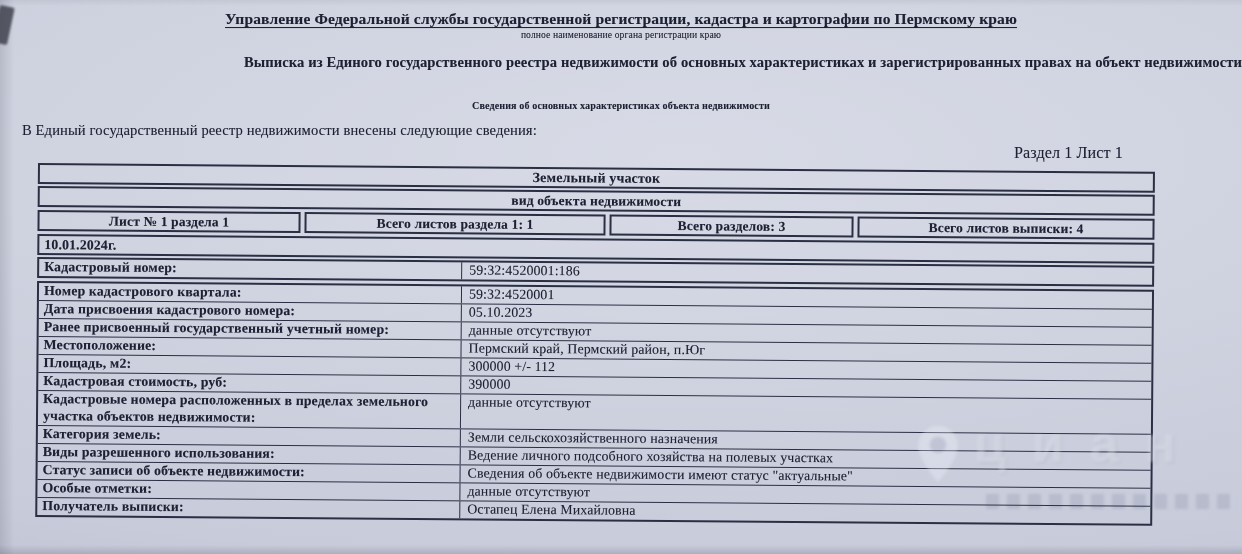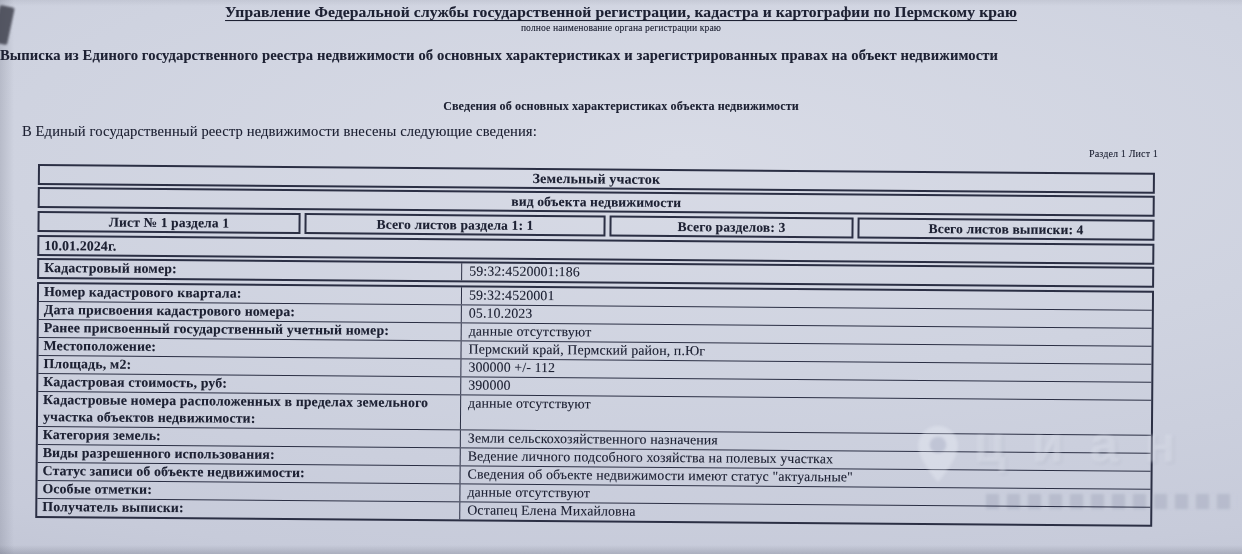--- a/index.html
+++ b/index.html
@@ -13,29 +13,29 @@
   .photo{position:absolute;inset:0;}
   .photo::before{
     content:'';position:absolute;inset:0;pointer-events:none;
     background:
       linear-gradient(90deg, rgba(60,64,80,.16), rgba(60,64,80,0) 14px),
       linear-gradient(0deg, rgba(60,64,80,.20), rgba(60,64,80,0) 9px),
       linear-gradient(180deg, rgba(60,64,80,.08), rgba(60,64,80,0) 6px);
   }
   .edge-mark{position:absolute;left:-4px;top:6px;width:15px;height:38px;background:#41434f;
     transform:rotate(12deg);filter:blur(1.1px);border-radius:2px;opacity:.85;}
-  .doc{position:absolute;inset:0;padding-top:2px;
+  .doc{position:absolute;inset:0;padding-top:9px;
     text-shadow:0.2px 0.2px 0.5px rgba(28,32,50,.35);letter-spacing:.15px;}
   .authority{text-align:center;font-weight:bold;font-size:15.5px;line-height:19px;
     text-decoration:underline;text-underline-offset:3px;}
   .authority-cap{text-align:center;font-size:9.5px;line-height:12px;margin-top:1px;}
-  .doc-title{text-align:left;font-weight:bold;font-size:14.5px;line-height:18px;margin-top:12px;}
-  .section-title{text-align:center;font-weight:bold;font-size:12px;line-height:17px;margin-top:34px;}
+  .doc-title{text-align:right;font-weight:bold;font-size:14.5px;line-height:18px;margin-top:12px;margin-left:28px;}
+  .section-title{text-align:center;font-weight:bold;font-size:10px;line-height:17px;margin-top:26px;}
   .intro{font-size:14.5px;line-height:18px;margin:7px 0 0 22px;}
-  .razdel{font-size:10px;line-height:17px;text-align:right;margin:5px 84px 2px 0;}
+  .razdel{font-size:16px;line-height:17px;text-align:right;margin:5px 119px 2px 0;}
 
   .tbl{margin-left:38px;width:1117px;transform:rotate(0.45deg);transform-origin:0 0;}
   .box{border:2px solid #2b2f44;box-sizing:border-box;}
   .hdr{height:21px;line-height:17px;text-align:center;font-weight:bold;font-size:14px;}
   .hdr2{height:21px;line-height:17px;text-align:center;font-weight:bold;font-size:13.5px;margin-top:2px;}
   .cells{display:flex;gap:4px;margin-top:3px;}
   .cell{height:21px;line-height:17px;text-align:center;font-weight:bold;font-size:13.5px;}
   .c1{width:263px;} .c2{width:301px;} .c3{width:244px;} .c4{flex:1;}
   .daterow{height:21px;line-height:17px;font-weight:bold;font-size:13.8px;padding-left:5px;margin-top:3px;}
   .rowbox{margin-top:2px;}

